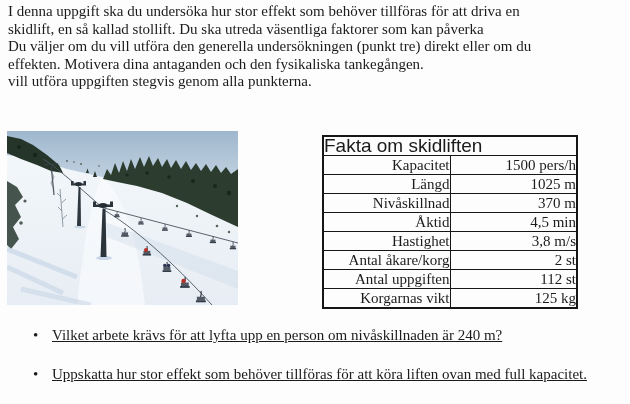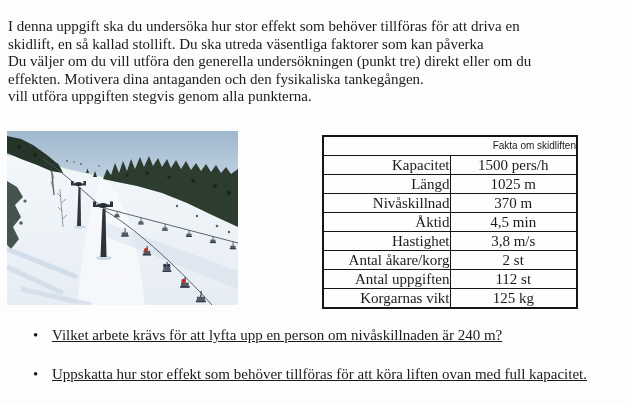--- a/index.html
+++ b/index.html
@@ -12,21 +12,21 @@
   body{
     width:630px;height:404px;
     background:var(--background);
     color:var(--text);
     font-family:"Liberation Serif", serif;
   }
   .page{position:relative;width:630px;height:404px;overflow:hidden;}
 
   
   .intro{
-    position:absolute;left:8px;top:18px;width:605px;
+    position:absolute;left:8px;top:3px;width:605px;
     font-size:15px;line-height:17.6px;
   }
 
   
   .photo{
     position:absolute;left:7px;top:131px;width:231px;height:174px;
   }
   .photo svg{display:block;width:100%;height:100%;}
 
   
@@ -36,24 +36,24 @@
     font-size:15px;
     border:2px solid var(--table-border);
   }
   table.facts th, table.facts td{
     border:1px solid var(--table-border);
     height:19px;padding:0;line-height:18px;
     font-weight:normal;overflow:hidden;white-space:nowrap;
   }
   table.facts th{
     font-family:"Liberation Sans", sans-serif;
-    font-size:10px;text-align:right;
+    font-size:19px;text-align:left;
   }
   td.fact-label{text-align:right;padding-left:4px;width:131px;}
-  td.fact-value{text-align:center;width:125px;}
+  td.fact-value{text-align:right;width:125px;}
 
   
   .questions{position:absolute;left:33px;top:326px;width:562px;}
   .q{display:flex;margin-bottom:21px;font-size:15px;line-height:18px;}
   .q .bullet{flex:none;width:19px;font-size:15px;}
   .q .qtext{flex:1;max-width:548px;text-decoration:underline;}
 </style>
 </head>
 <body>
 

